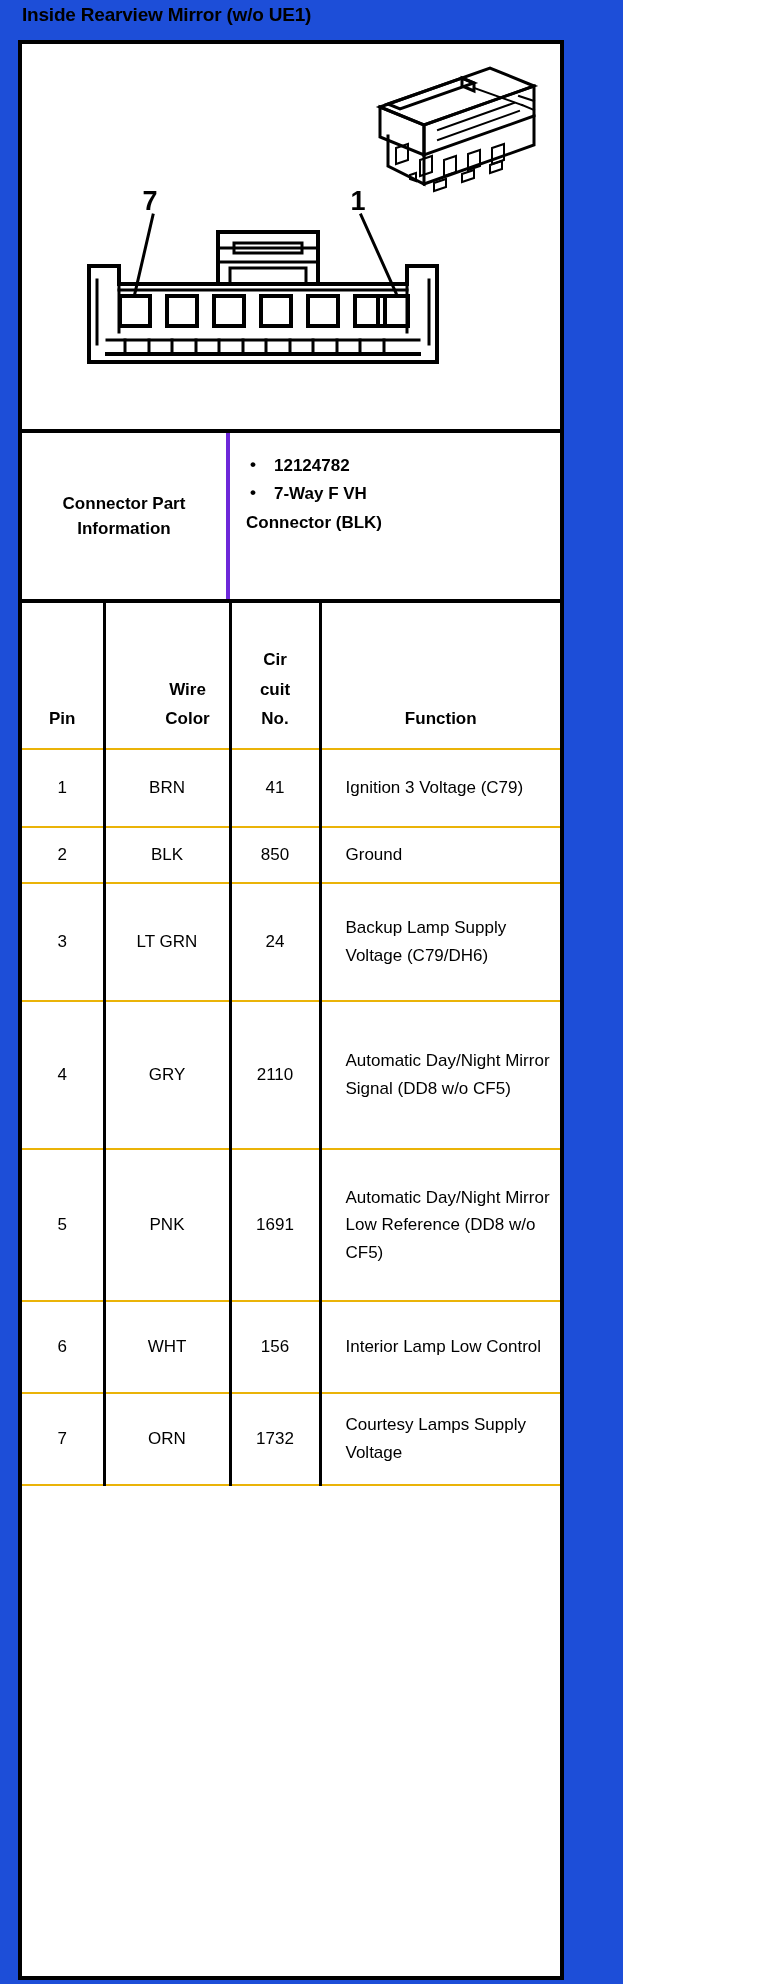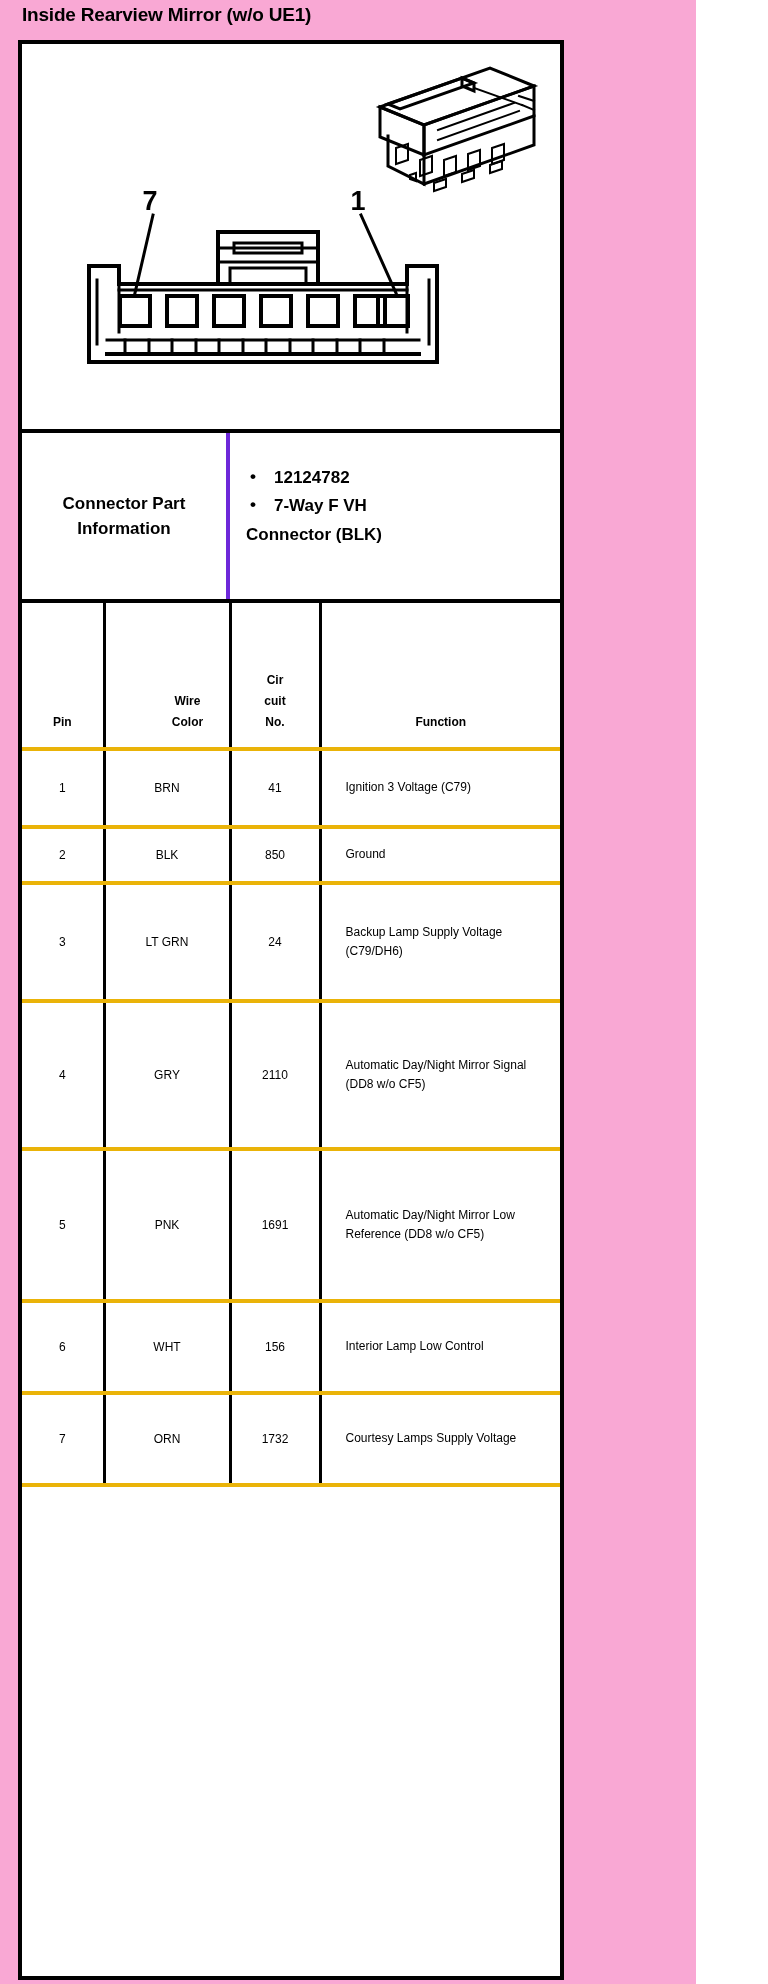--- a/index.html
+++ b/index.html
@@ -10,23 +10,23 @@
   body {
     width: 768px;
     height: 1984px;
     font-family: "Liberation Sans", sans-serif;
     color: #000000;
     overflow: hidden;
   }
 
   #page {
     position: relative;
-    width: 696px;
+    width: 623px;
     height: 1984px;
-    background: #f9a8d4;
+    background: #1d4ed8;
   }
 
   
   .page-title {
     position: absolute;
     left: 22px;
     top: 4px;
     font-size: 19px;
     font-weight: bold;
     letter-spacing: -0.2px;
@@ -76,21 +76,21 @@
     justify-content: center;
     text-align: center;
     font-size: 17px;
     font-weight: bold;
     line-height: 1.5;
     padding: 0 8px;
   }
   .part-info-value {
     flex: 1;
     box-sizing: border-box;
-    padding: 32px 10px 0 16px;
+    padding: 20px 10px 0 16px;
     font-size: 17px;
     font-weight: bold;
     line-height: 1.55;
   }
   .bullet-list {
     list-style: none;
     margin: 0;
     padding: 0;
   }
   .bullet-list li {
@@ -122,23 +122,23 @@
     table-layout: fixed;
   }
   .pin-table col.c-pin     { width: 82px; }
   .pin-table col.c-wire    { width: 126px; }
   .pin-table col.c-circuit { width: 90px; }
   .pin-table col.c-func    { width: 240px; }
 
   .pin-table th,
   .pin-table td {
     border-right: 3px solid #000000;
-    border-bottom: 4px solid #eab308;
-    box-sizing: border-box;
-    font-size: 12px;
+    border-bottom: 2px solid #eab308;
+    box-sizing: border-box;
+    font-size: 17px;
     vertical-align: middle;
   }
   .pin-table th:last-child,
   .pin-table td:last-child { border-right: none; }
 
   .pin-table thead th {
     font-weight: bold;
     text-align: center;
     height: 148px;
     padding: 0 4px;

